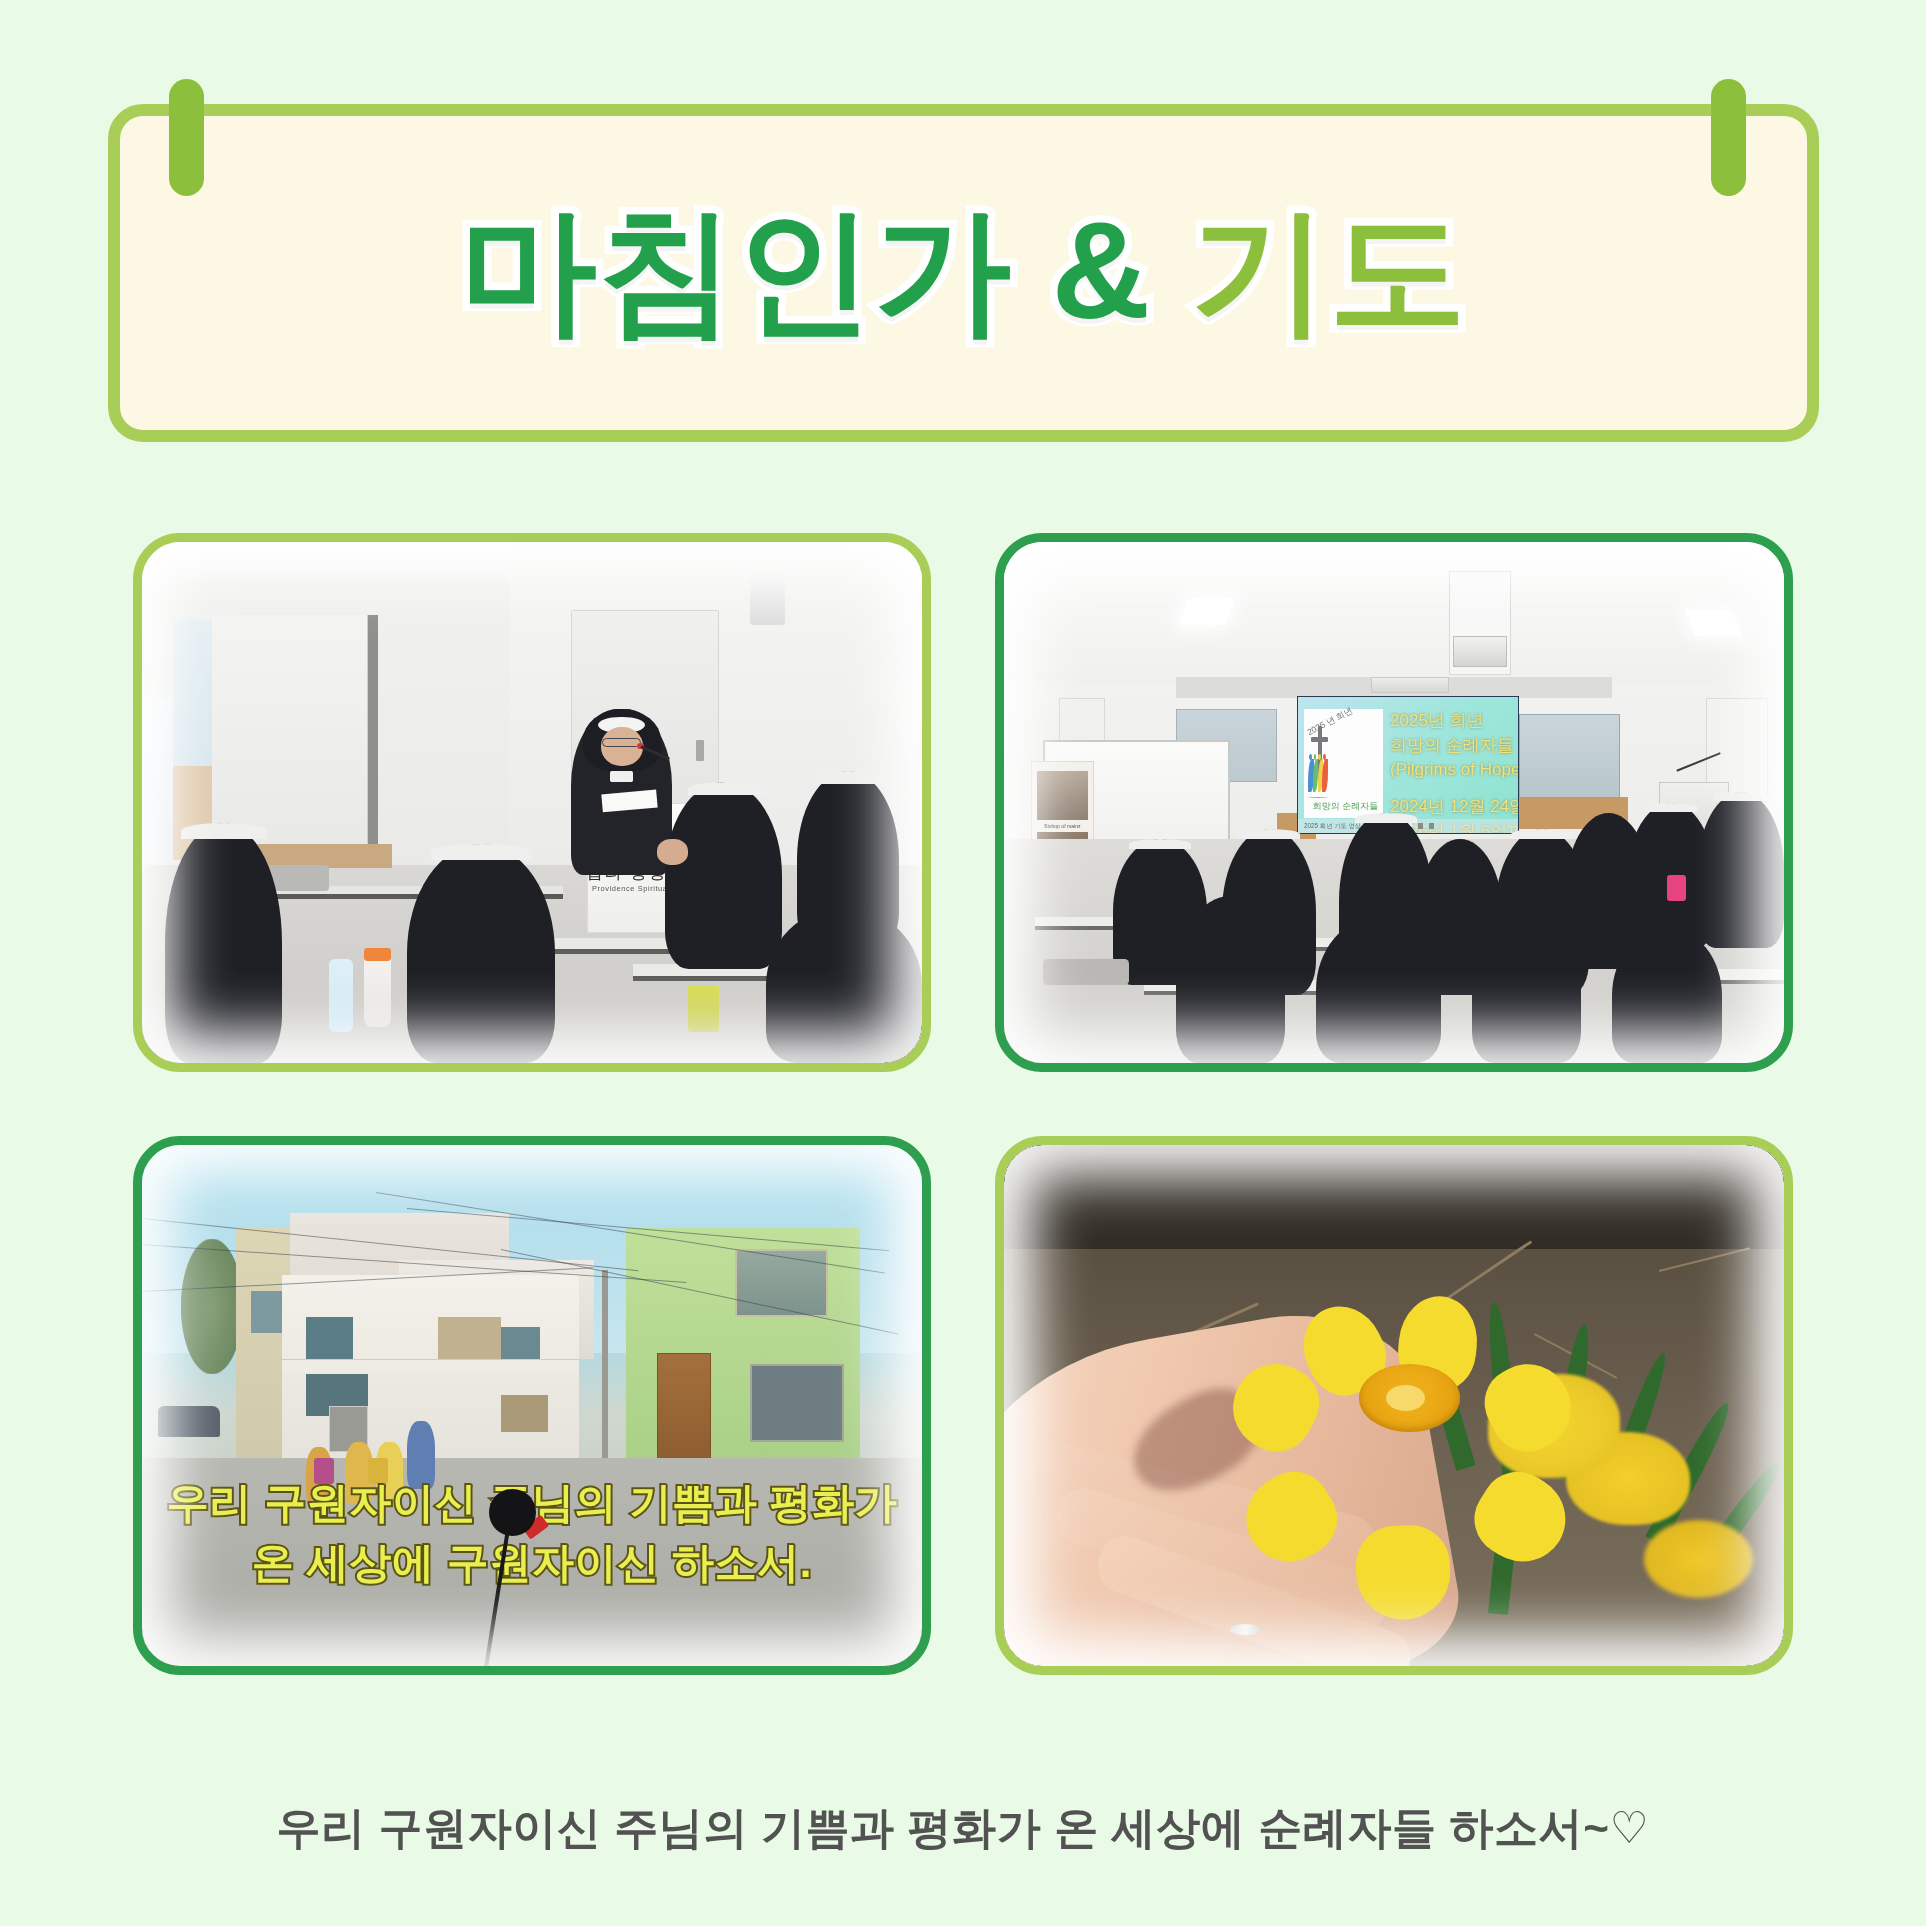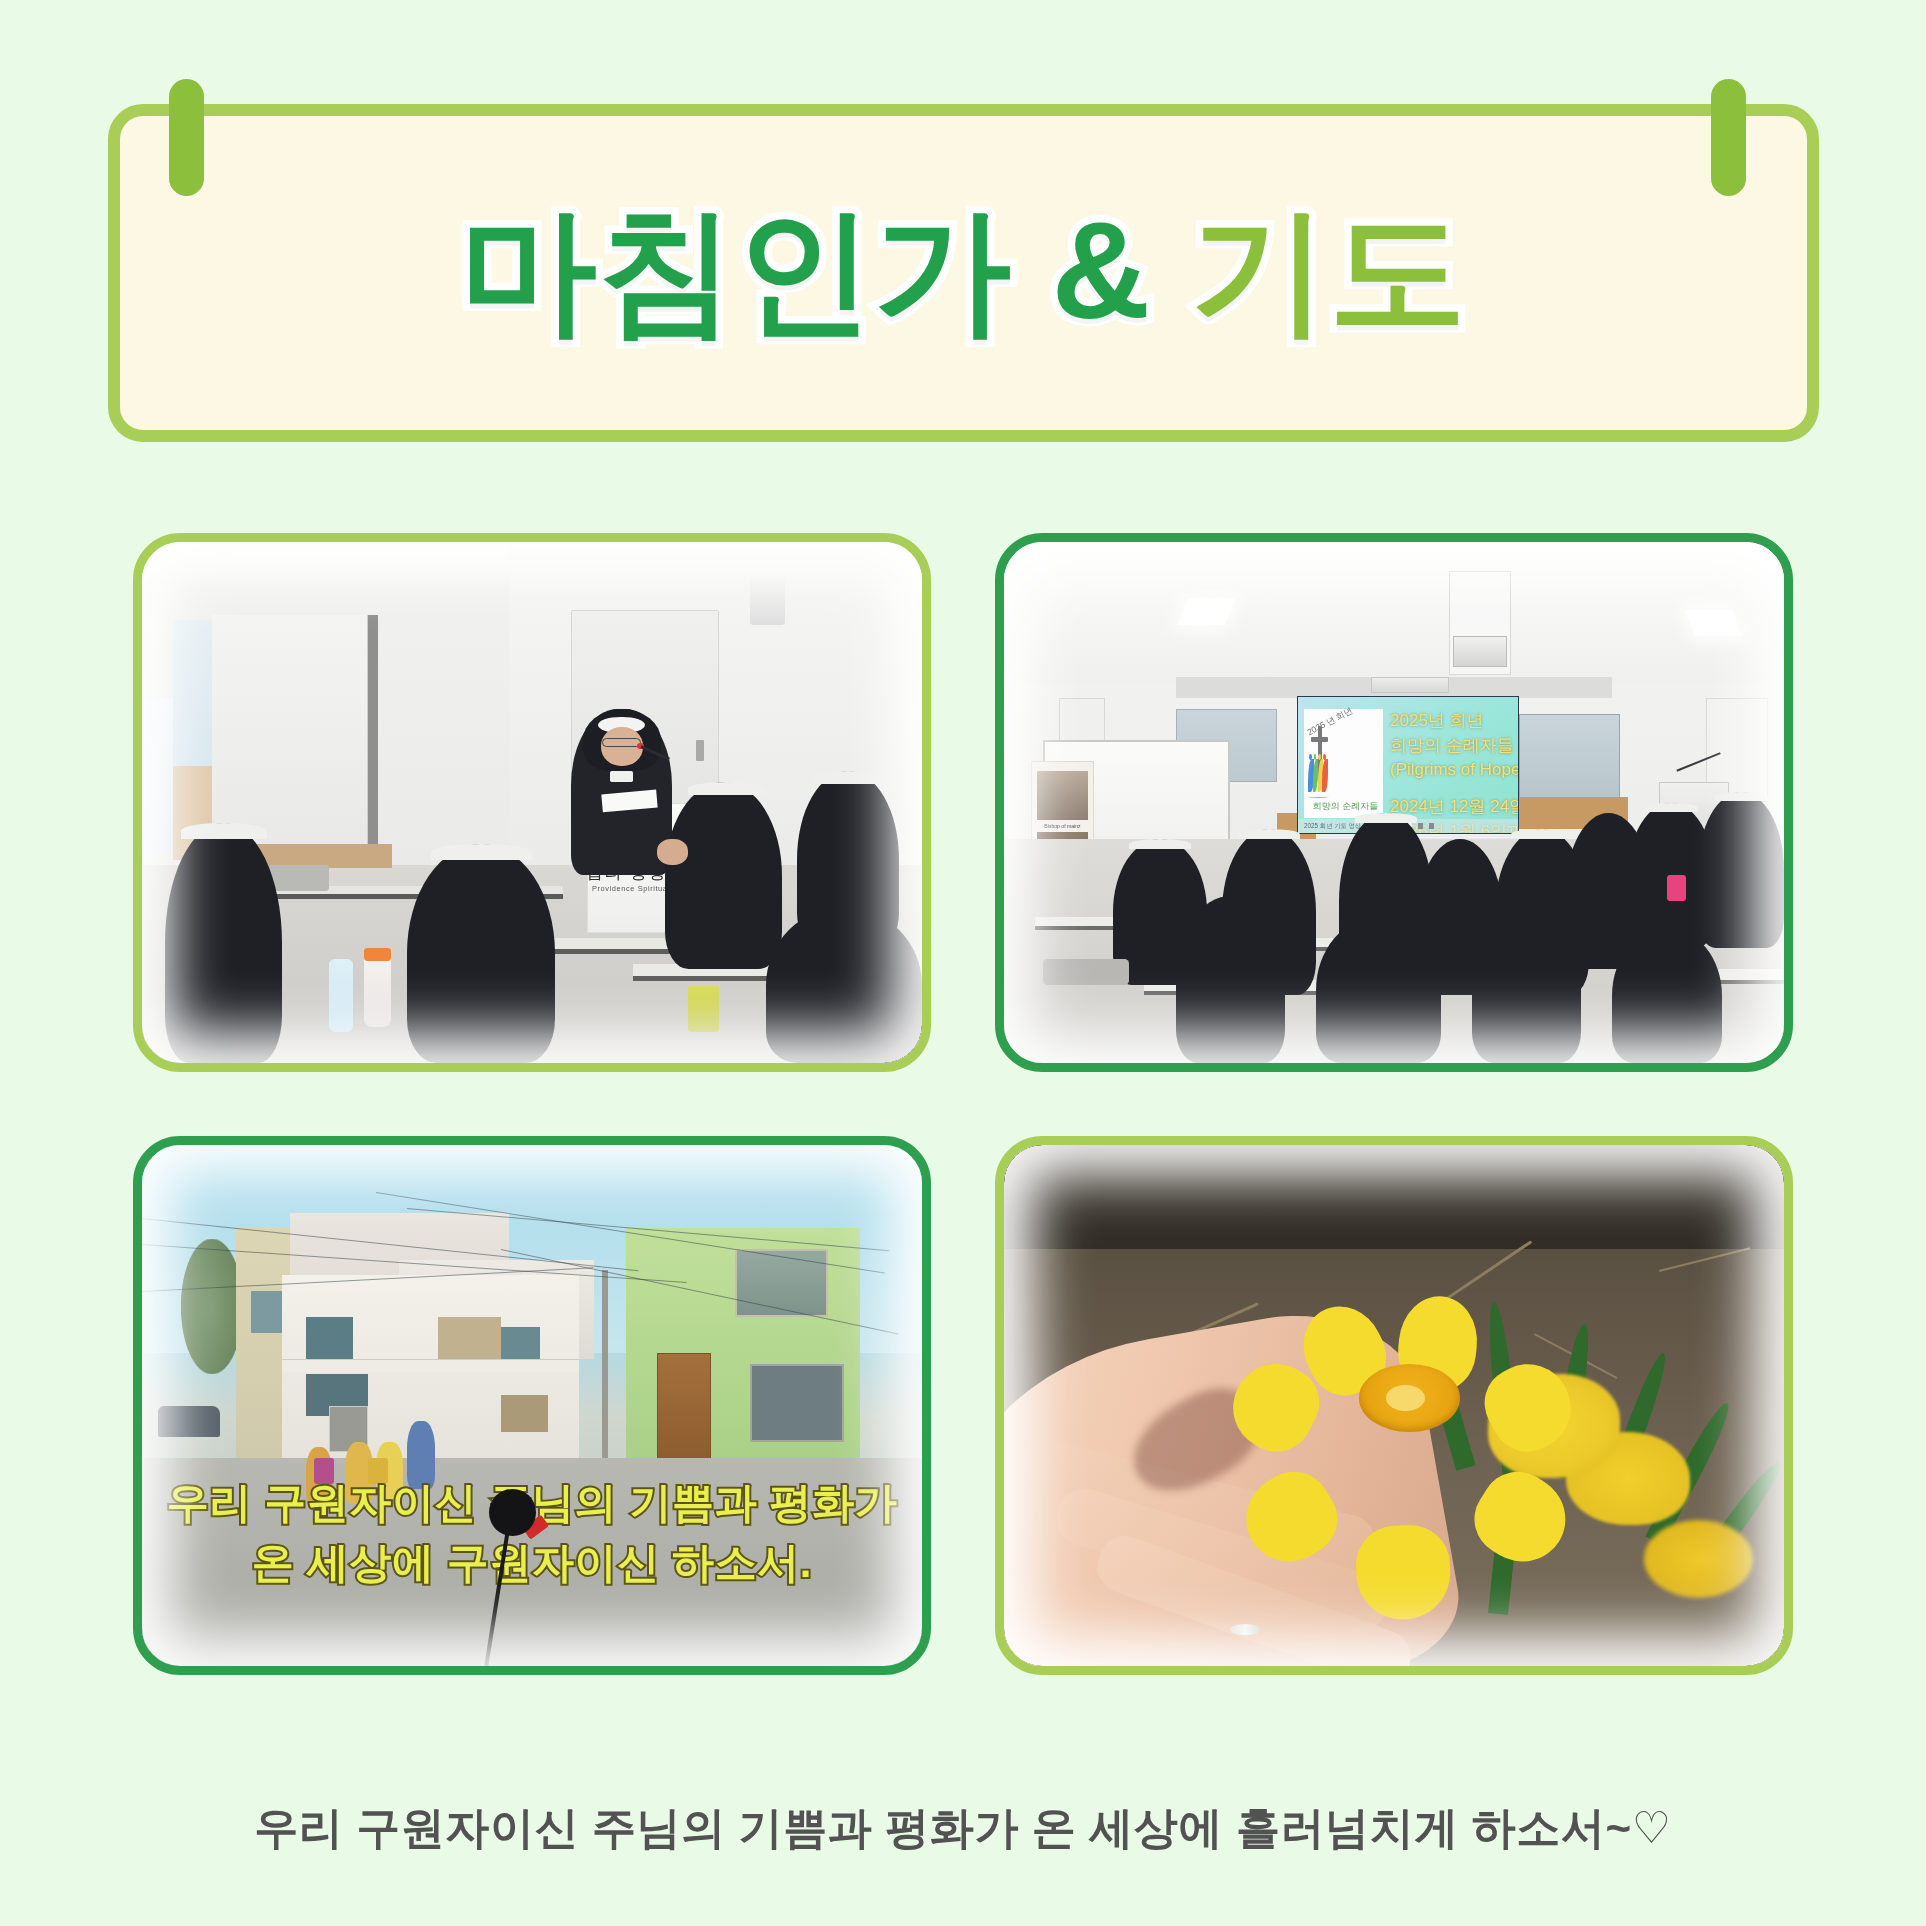--- a/index.html
+++ b/index.html
@@ -684,16 +684,16 @@
         <div class="petal" style="left:45%; top:55%; width:12%; height:18%; transform:rotate(178deg);"></div>
         <div class="p4-corona"></div>
         <div class="p4-center"></div>
 
         <div class="vignette"></div>
       </div>
     </div>
 
   </div>
 
-  <div id="caption">우리 구원자이신 주님의 기쁨과 평화가 온 세상에 흘러넘치게 하소서~♡</div>
+  <div id="caption">우리 구원자이신 주님의 기쁨과 평화가 온 세상에 순례자들 하소서~♡</div>
 
 </div>
 
 
 </body></html>

